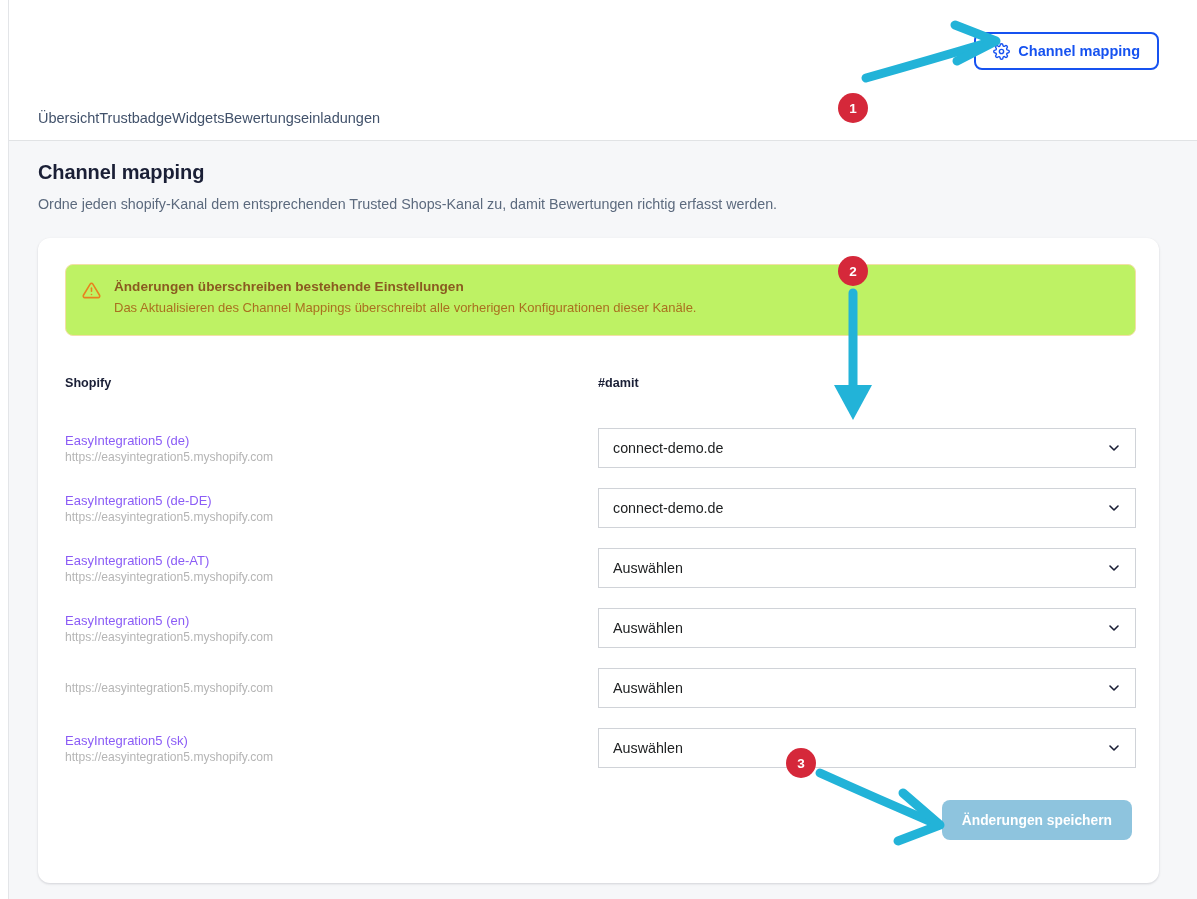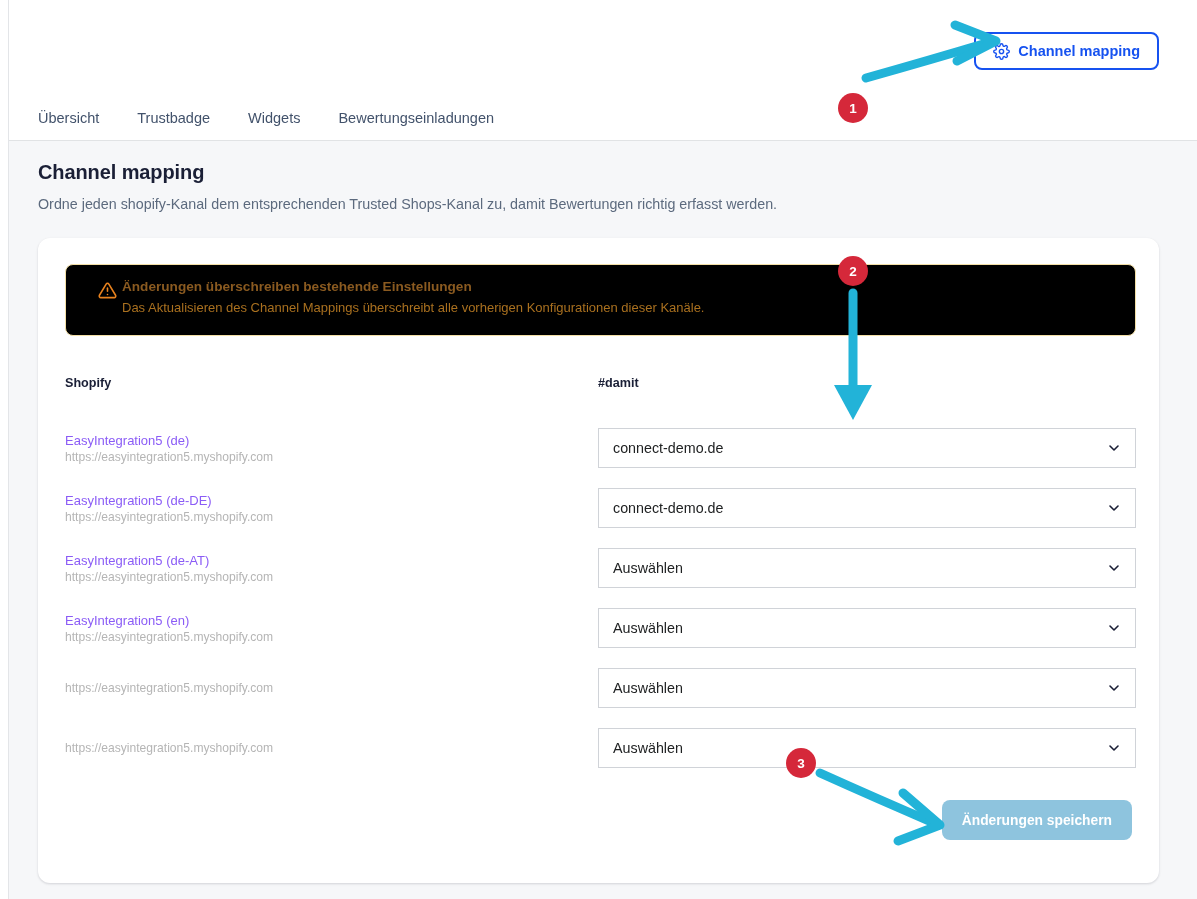--- a/index.html
+++ b/index.html
@@ -53,21 +53,20 @@
     cursor: pointer;
     white-space: nowrap;
     font-family: "Liberation Sans", sans-serif;
   }
   .channel-mapping-btn .gear { display: flex; align-items: center; }
 
   .tabs {
     position: absolute;
     left: 38px; bottom: 12px;
     display: flex;
-    gap: 38px;
   }
   .tab {
     font-size: 14.5px;
     color: #42526b;
     cursor: pointer;
     padding: 2px 0;
     white-space: nowrap;
   }
 
   
@@ -94,26 +93,26 @@
     background: #ffffff;
     border-radius: 12px;
     box-shadow: 0 1px 3px rgba(16,24,40,.10), 0 1px 2px rgba(16,24,40,.06);
   }
 
   
   .warn {
     position: absolute;
     left: 27px; top: 26px;
     width: 1071px; height: 72px;
-    background: #000000;
+    background: #bef264;
     border: 1px solid #f3dfa6;
     border-radius: 8px;
     display: flex;
-    padding: 14px 32px;
-    gap: 5px;
+    padding: 14px 16px;
+    gap: 13px;
   }
   .warn-icon { flex: 0 0 auto; padding-top: 2px; }
   .warn-title {
     font-size: 13.6px;
     font-weight: 700;
     color: #8a5a20;
     margin-bottom: 6px;
   }
   .warn-body {
     font-size: 13px;
@@ -348,20 +347,21 @@
             <svg width="16" height="16" viewBox="0 0 24 24" fill="none" stroke="#1a1f36" stroke-width="2.4" stroke-linecap="round" stroke-linejoin="round">
                 <polyline points="6 9 12 15 18 9"></polyline>
               </svg>
           </span>
         </div>
       </div>
     </div>
 
     <div class="row">
       <div class="row-left">
+        <div class="row-name">EasyIntegration5 (sk)</div>
         <div class="row-url">https://easyintegration5.myshopify.com</div>
       </div>
       <div class="row-right">
         <div class="select">
           <span>Auswählen</span>
           <span class="chev">
             <svg width="16" height="16" viewBox="0 0 24 24" fill="none" stroke="#1a1f36" stroke-width="2.4" stroke-linecap="round" stroke-linejoin="round">
                 <polyline points="6 9 12 15 18 9"></polyline>
               </svg>
           </span>

